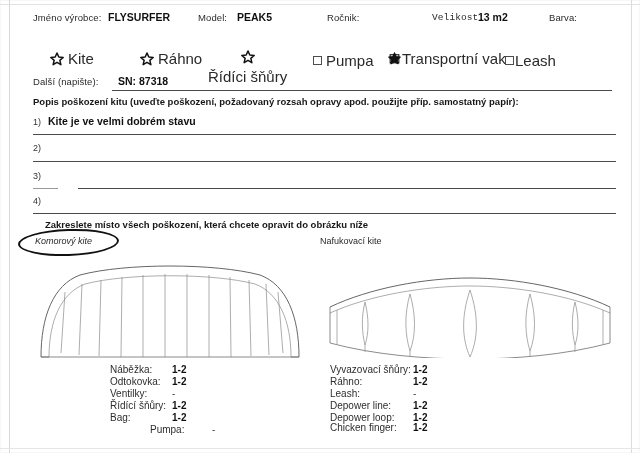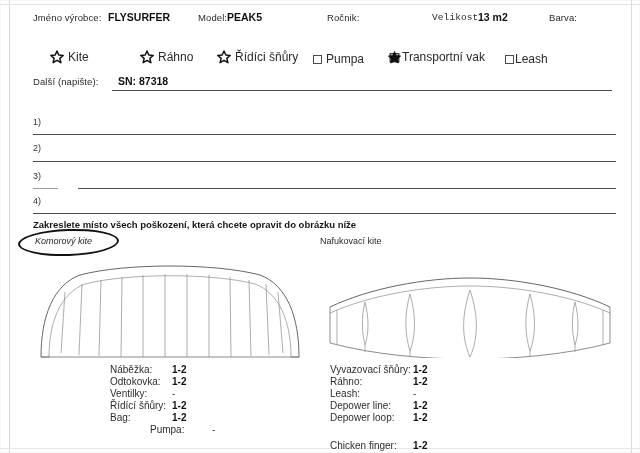--- a/index.html
+++ b/index.html
@@ -77,21 +77,21 @@
   .rule.soft { background: #9a9a9a; }
 
   
   .acc {
     position: absolute;
     display: flex;
     align-items: center;
     gap: 4px;
   }
   .acc .acc-label {
-    font-size: 12px;
+    font-size: 15px;
     color: #2a2a2a;
     white-space: nowrap;
   }
   .box {
     width: 9px;
     height: 9px;
     border: 1px solid #4c4c4c;
     background: #fff;
     box-sizing: border-box;
     flex: 0 0 auto;
@@ -149,21 +149,21 @@
 
   <div class="scan-edge-left"></div>
   <div class="scan-edge-top"></div>
   <div class="scan-edge-right"></div>
   <div class="scan-edge-bottom"></div>
 
   <div class="abs lbl" style="left:33px; top:12px;">Jméno výrobce:</div>
   <div class="abs val" style="left:108px; top:11px;">FLYSURFER</div>
 
   <div class="abs lbl" style="left:198px; top:12px;">Model:</div>
-  <div class="abs val" style="left:227px; top:11px;">PEAK5</div>
+  <div class="abs val" style="left:237px; top:11px;">PEAK5</div>
 
   <div class="abs lbl" style="left:327px; top:12px;">Ročnik:</div>
   <div class="abs val" style="left:368px; top:11px;"></div>
 
   <div class="abs lbl" style="left:432px; top:12px;font-family:Liberation Mono, monospace;">Velikost:</div>
   <div class="abs val" style="left:478px; top:11px;">13 m2</div>
 
   <div class="abs lbl" style="left:549px; top:12px;">Barva:</div>
   <div class="abs val" style="left:585px; top:11px;"></div>
 
@@ -179,21 +179,21 @@
 
   <div class="acc" style="left:140px; top:50px;">
     <span class="star-wrap">
       <svg width="14" height="14" viewBox="0 0 24 24" aria-hidden="true">
         <path d="M12 1.6 L15.1 8.6 L22.6 9.3 L16.9 14.3 L18.6 21.7 L12 17.8 L5.4 21.7 L7.1 14.3 L1.4 9.3 L8.9 8.6 Z" fill="#ffffff" stroke="#111111" stroke-width="2.6" stroke-linejoin="round"></path>
       </svg>
     </span>
     <span class="acc-label">Ráhno</span>
   </div>
 
-  <div class="acc" style="left:217px; top:50px;">
+  <div class="acc" style="left:208px; top:50px;flex-direction:column;">
     <span class="star-wrap">
       <svg width="14" height="14" viewBox="0 0 24 24" aria-hidden="true">
         <path d="M12 1.6 L15.1 8.6 L22.6 9.3 L16.9 14.3 L18.6 21.7 L12 17.8 L5.4 21.7 L7.1 14.3 L1.4 9.3 L8.9 8.6 Z" fill="#ffffff" stroke="#111111" stroke-width="2.6" stroke-linejoin="round"></path>
       </svg>
     </span>
     <span class="acc-label">Řídíci šňůry</span>
   </div>
 
   <div class="acc" style="left:313px; top:52px;">
     <span class="box"></span>
@@ -212,38 +212,40 @@
 
   <div class="acc" style="left:505px; top:52px; gap:1px;">
     <span class="box"></span>
     <span class="acc-label">Leash</span>
   </div>
 
   <div class="abs lbl" style="left:33px; top:76px;">Další (napište):</div>
   <div class="abs val" style="left:118px; top:75px;">SN: 87318</div>
   <div class="rule" style="left:112px; top:90px; width:500px;"></div>
 
+  <div class="abs sec-head" style="left:33px; top:96px;">Popis poškození kitu (uveďte poškození, požadovaný rozsah opravy apod. použijte příp. samostatný papír):</div>
 
   <div class="abs num" style="left:33px; top:117px;">1)</div>
+  <div class="abs val" style="left:48px; top:115px; font-size:10.5px;">Kite je ve velmi dobrém stavu</div>
   <div class="rule" style="left:33px; top:134px; width:583px;"></div>
 
   <div class="abs num" style="left:33px; top:143px;">2)</div>
   <div class="abs val" style="left:52px; top:142px; font-size:10.5px;"></div>
   <div class="rule" style="left:33px; top:161px; width:583px;"></div>
 
   <div class="abs num" style="left:33px; top:171px;">3)</div>
   <div class="abs val" style="left:52px; top:170px; font-size:10.5px;"></div>
   <div class="rule soft" style="left:33px; top:188px; width:25px;"></div>
   <div class="rule" style="left:78px; top:188px; width:538px;"></div>
 
   <div class="abs num" style="left:33px; top:196px;">4)</div>
   <div class="abs val" style="left:52px; top:195px; font-size:10.5px;"></div>
   <div class="rule" style="left:33px; top:213px; width:583px;"></div>
 
-  <div class="abs sec-head" style="left:33px; top:219px;">Zakreslete místo všech poškození, která chcete opravit do obrázku níže</div>
+  <div class="abs sec-head" style="left:45px; top:219px;">Zakreslete místo všech poškození, která chcete opravit do obrázku níže</div>
 
   <div class="abs dia-caption" style="left:35px; top:236px;font-style:italic;">Komorový kite</div>
 
   <div class="circle-ellipse" style="left:18px; top:229px; width:97px; height:23px; transform: rotate(-2deg);"></div>
 
   <div class="abs dia-caption" style="left:320px; top:236px;">Nafukovací kite</div>
 
   <div class="abs" style="left:35px; top:265px;">
     <svg class="kite" width="270" height="95" viewBox="0 0 270 95" aria-hidden="true">
 
@@ -325,17 +327,17 @@
   </div>
   <div class="spec-row" style="left:330px; top:388px;">
     <span class="spec-key" style="width:83px;">Leash:</span><span class="spec-val dash">-</span>
   </div>
   <div class="spec-row" style="left:330px; top:400px;">
     <span class="spec-key" style="width:83px;">Depower line:</span><span class="spec-val">1-2</span>
   </div>
   <div class="spec-row" style="left:330px; top:412px;">
     <span class="spec-key" style="width:83px;">Depower loop:</span><span class="spec-val">1-2</span>
   </div>
-  <div class="spec-row" style="left:330px; top:440px;">
+  <div class="spec-row" style="left:330px; top:422px;">
     <span class="spec-key" style="width:83px;">Chicken finger:</span><span class="spec-val">1-2</span>
   </div>
 
 </div>
 
 </body></html>

